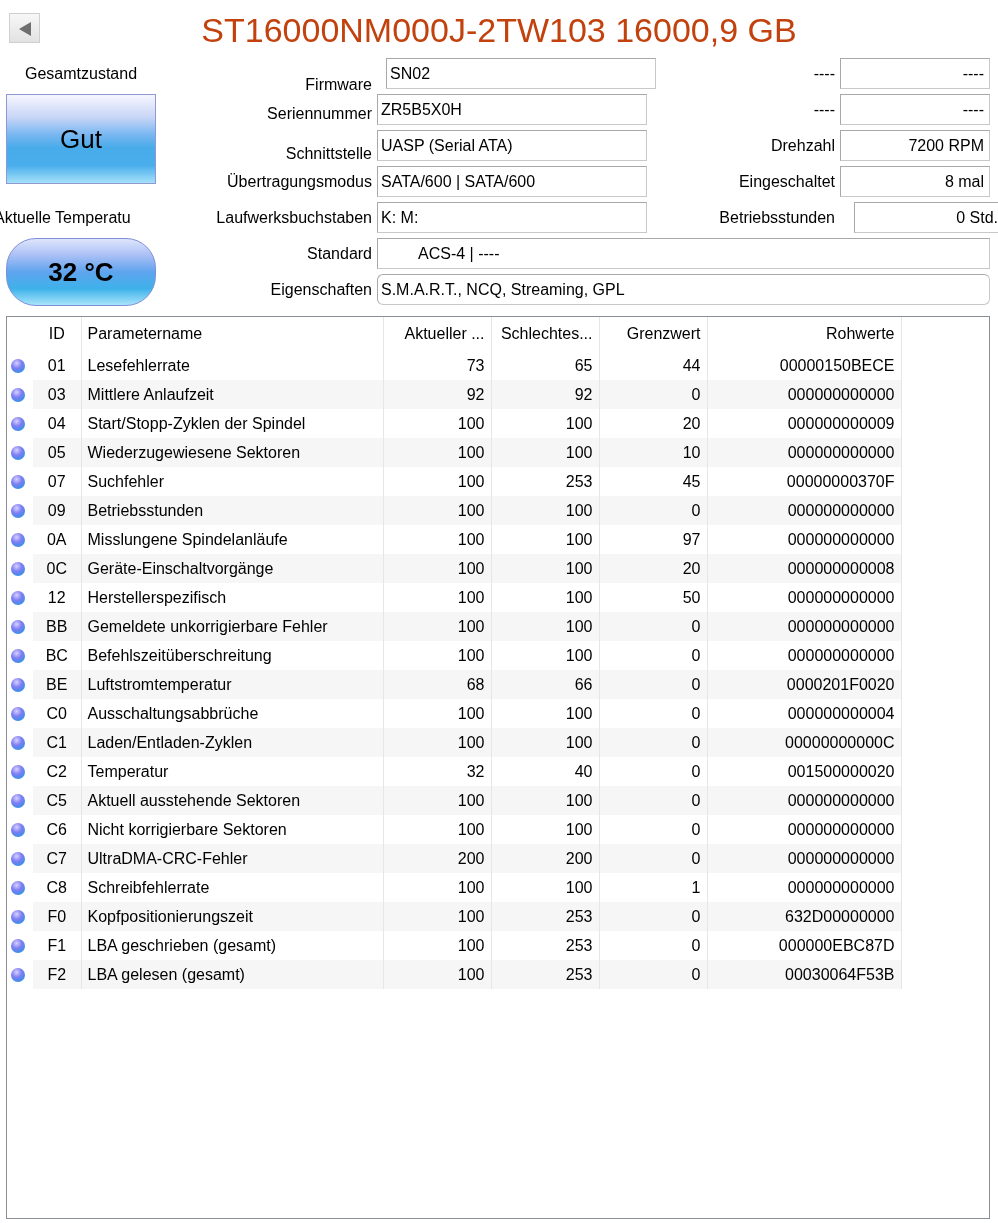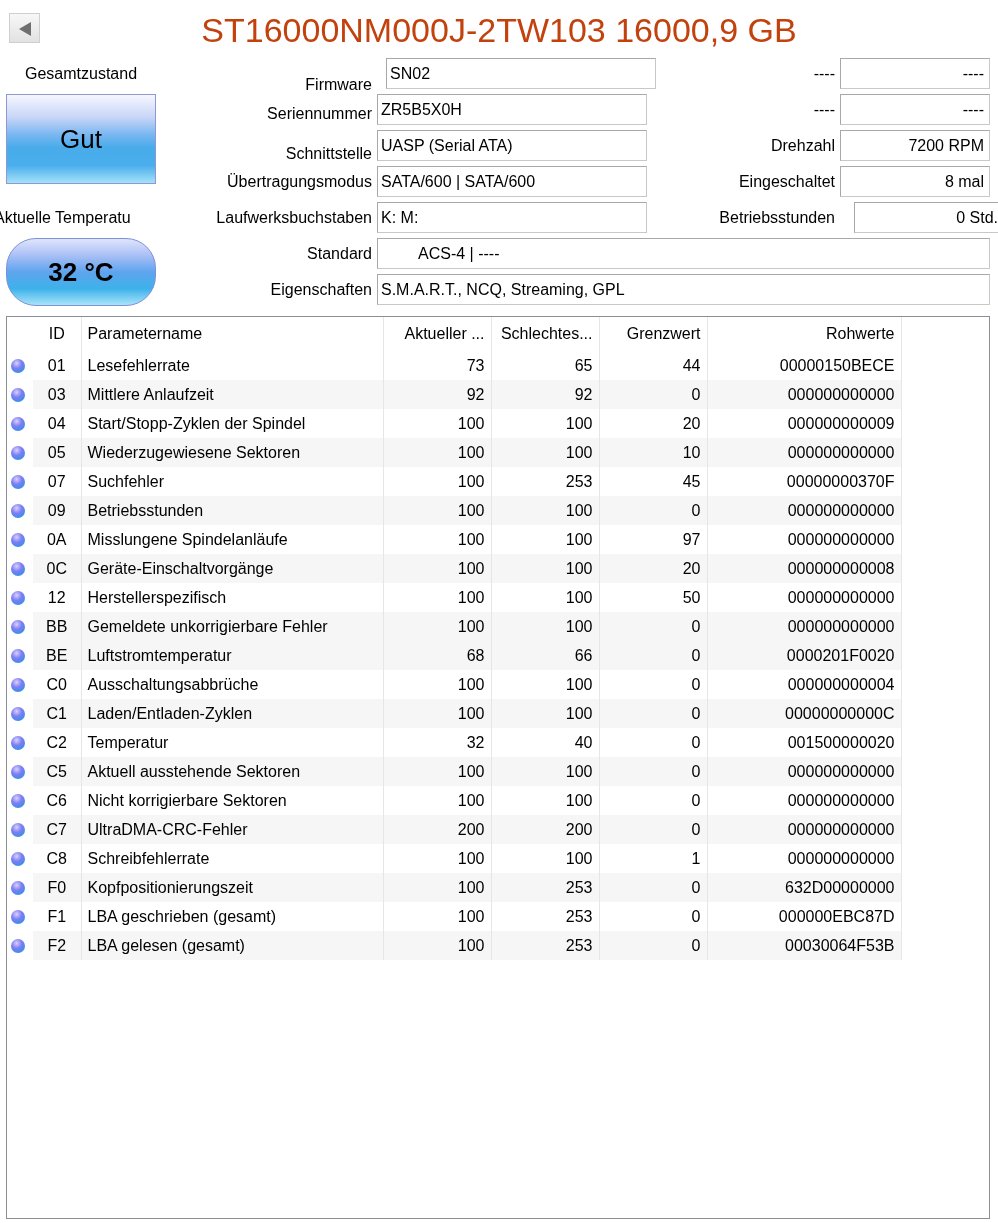--- a/index.html
+++ b/index.html
@@ -71,21 +71,21 @@
 <div class="abs lbl" style="left:180px; width:192px; top:172px;">Übertragungsmodus</div>
 <div class="abs field" style="left:377px; width:270px; top:166px;">SATA/600 | SATA/600</div>
 
 <div class="abs lbl" style="left:180px; width:192px; top:208px;">Laufwerksbuchstaben</div>
 <div class="abs field" style="left:377px; width:270px; top:202px;">K: M:</div>
 
 <div class="abs lbl" style="left:180px; width:192px; top:244px;">Standard</div>
 <div class="abs field" style="left:377px; width:613px; top:238px;padding-left:40px;">ACS-4 | ----</div>
 
 <div class="abs lbl" style="left:180px; width:192px; top:280px;">Eigenschaften</div>
-<div class="abs field" style="left:377px; width:613px; top:274px;">S.M.A.R.T., NCQ, Streaming, GPL</div>
+<div class="abs field" style="left:377px; width:613px; top:274px;border-radius:6px;">S.M.A.R.T., NCQ, Streaming, GPL</div>
 
 <div class="abs lbl" style="left:660px; width:175px; top:64px;">----</div>
 <div class="abs field r" style="left:840px; width:150px; top:58px;">----</div>
 
 <div class="abs lbl" style="left:660px; width:175px; top:100px;">----</div>
 <div class="abs field r" style="left:840px; width:150px; top:94px;">----</div>
 
 <div class="abs lbl" style="left:660px; width:175px; top:136px;">Drehzahl</div>
 <div class="abs field r" style="left:840px; width:150px; top:130px;">7200 RPM</div>
 
@@ -201,20 +201,29 @@
         </tr>
         <tr class="alt">
           <td class="c-dot"><span class="dot"></span></td>
           <td class="c-id">BB</td>
           <td>Gemeldete unkorrigierbare Fehler</td>
           <td class="num">100</td>
           <td class="num">100</td>
           <td class="num">0</td>
           <td class="num">000000000000</td>
         </tr>
+        <tr>
+          <td class="c-dot"><span class="dot"></span></td>
+          <td class="c-id">BC</td>
+          <td>Befehlszeitüberschreitung</td>
+          <td class="num">100</td>
+          <td class="num">100</td>
+          <td class="num">0</td>
+          <td class="num">000000000000</td>
+        </tr>
         <tr class="alt">
           <td class="c-dot"><span class="dot"></span></td>
           <td class="c-id">BE</td>
           <td>Luftstromtemperatur</td>
           <td class="num">68</td>
           <td class="num">66</td>
           <td class="num">0</td>
           <td class="num">0000201F0020</td>
         </tr>
         <tr>

